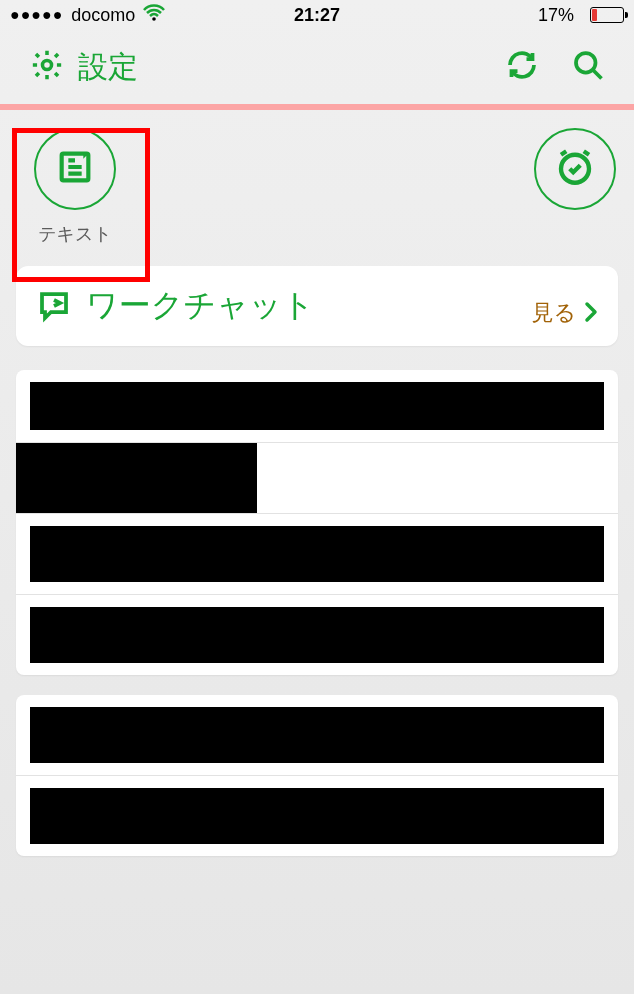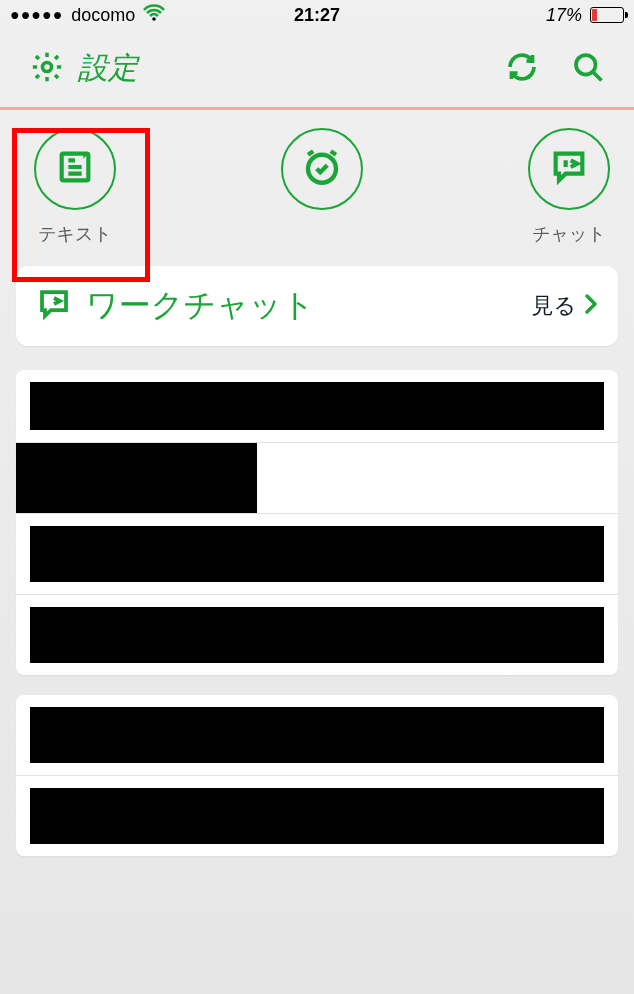--- a/index.html
+++ b/index.html
@@ -15,48 +15,47 @@
     display: flex;
     align-items: center;
     justify-content: space-between;
     padding: 0 10px;
     font-size: 18px;
     font-weight: 500;
   }
   .status-left { display:flex; align-items:center; gap:8px; }
   .dots { letter-spacing:1px; font-size:16px; }
   .status-center { position:absolute; left:50%; transform:translateX(-50%); font-weight:600; }
-  .status-right { display:flex; align-items:center; gap:8px;font-style:italic; }
+  .status-right { display:flex; align-items:center; gap:16px; }
   .battery-shell {
     width:34px; height:16px; border:1.5px solid #000; border-radius:3px; position:relative; display:inline-block;
   }
   .battery-shell::after {
     content:""; position:absolute; right:-5px; top:4px; width:3px; height:6px; background:#000; border-radius:0 2px 2px 0;
   }
   .battery-fill { position:absolute; left:1px; top:1px; height:12px; width:5px; background:#e53935; border-radius:1px;}
   .wifi { font-size:18px; }
   
   .nav-bar {
     height: 80px;
     display:flex;
     align-items:center;
     justify-content:space-between;
     padding: 0 28px 0 30px;
-    border-bottom: 3px solid #fca5a5;
-    font-style: italic;
+    border-bottom: 6px solid #fca5a5;
   }
   .nav-left { display:flex; align-items:center; gap:14px; color:#1aa636;}
   .nav-title { font-size: 30px; color:#1aa636; font-weight:400;}
   .nav-right { display:flex; align-items:center; gap:30px; }
   .icon-stroke { stroke:#1aa636; fill:none; stroke-width:2.5; }
   
   .actions-row {
     display:flex;
     justify-content: space-between;
-    padding: 18px 10px 6px 20px;
+    padding: 18px 4px 6px 20px;
     font-family: Liberation Serif, serif;
   }
   .action-item {
     display:flex; flex-direction:column; align-items:center; gap:12px;
     width: 110px;
   }
   .action-circle {
     width:82px; height:82px; border:2.5px solid #1aa636; border-radius:50%;
     display:flex; align-items:center; justify-content:center;
   }
@@ -68,25 +67,25 @@
     border:5px solid #ff0000;
     pointer-events:none;
   }
   
   .workchat-card {
     margin: 14px 16px 0 16px;
     background:#fff;
     border-radius:12px;
     padding: 18px 20px;
     display:flex;
-    align-items:center;
+    align-items:flex-end;
     box-shadow: 0 1px 2px rgba(0,0,0,0.06);
   }
   .workchat-title { font-size:32px; color:#1aa636; margin-left:14px; flex:1;}
-  .workchat-see { color:#0f172a; font-size:22px; margin-right:8px;}
+  .workchat-see { color:#a16207; font-size:22px; margin-right:8px;}
   .chevron { width:14px; height:24px; }
   
   .list {
     margin: 24px 16px 0 16px;
     background:#fff;
     border-radius:8px;
     overflow:hidden;
     box-shadow: 0 1px 2px rgba(0,0,0,0.06);
   }
   .list + .list { margin-top: 20px; }
@@ -166,31 +165,20 @@
     <div class="action-circle">
       <span>
         <svg width="42" height="42" viewBox="0 0 24 24">
             <circle cx="12" cy="13" r="8" class="icon-stroke"></circle>
             <path d="M9 13l2 2 4-4" class="icon-stroke"></path>
             <path d="M4 5l3-2M20 5l-3-2" class="icon-stroke"></path>
           </svg>
       </span>
     </div>
   </div>
-  <div class="action-item">
-    <div class="action-circle">
-      <span>
-        <svg width="40" height="40" viewBox="0 0 24 24">
-            <path class="icon-stroke" d="M4 4h16v12H10l-4 4v-4H4z"></path>
-            <path d="M13 8l4 2-4 2M10 8v4" class="icon-stroke"></path>
-          </svg>
-      </span>
-    </div>
-    <span class="action-label">チャット</span>
-  </div>
 </div>
 
 <div class="highlight-box"></div>
 
 <div class="workchat-card">
   <span>
     <svg width="36" height="36" viewBox="0 0 24 24">
         <path class="icon-stroke" d="M4 4h16v12H10l-4 4v-4H4z"></path>
         <path d="M12 8l4 2-4 2" class="icon-stroke"></path>
       </svg>

